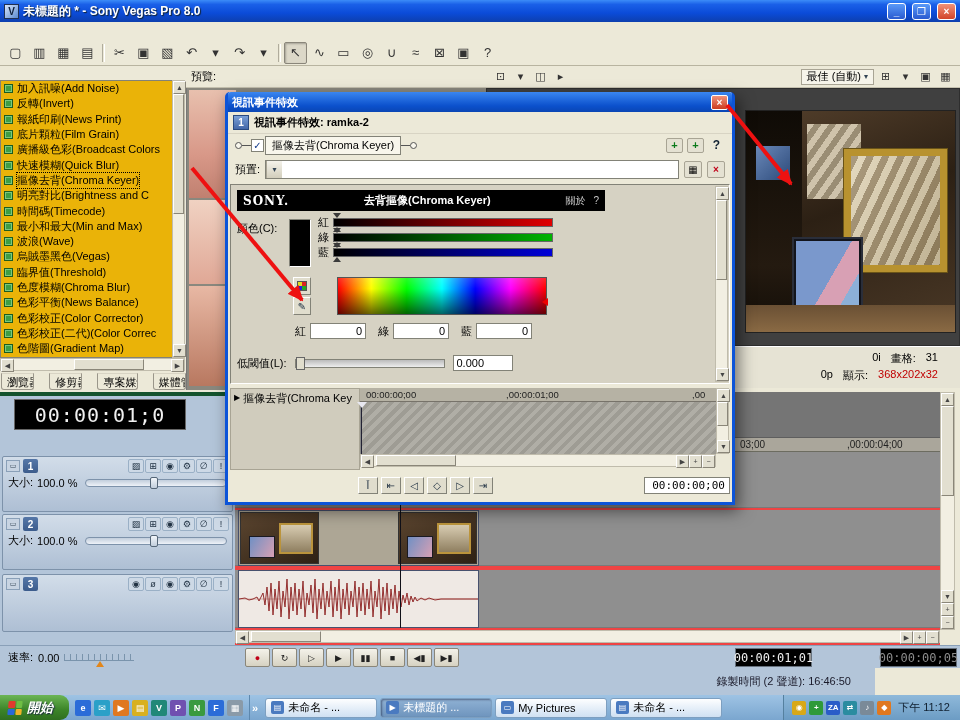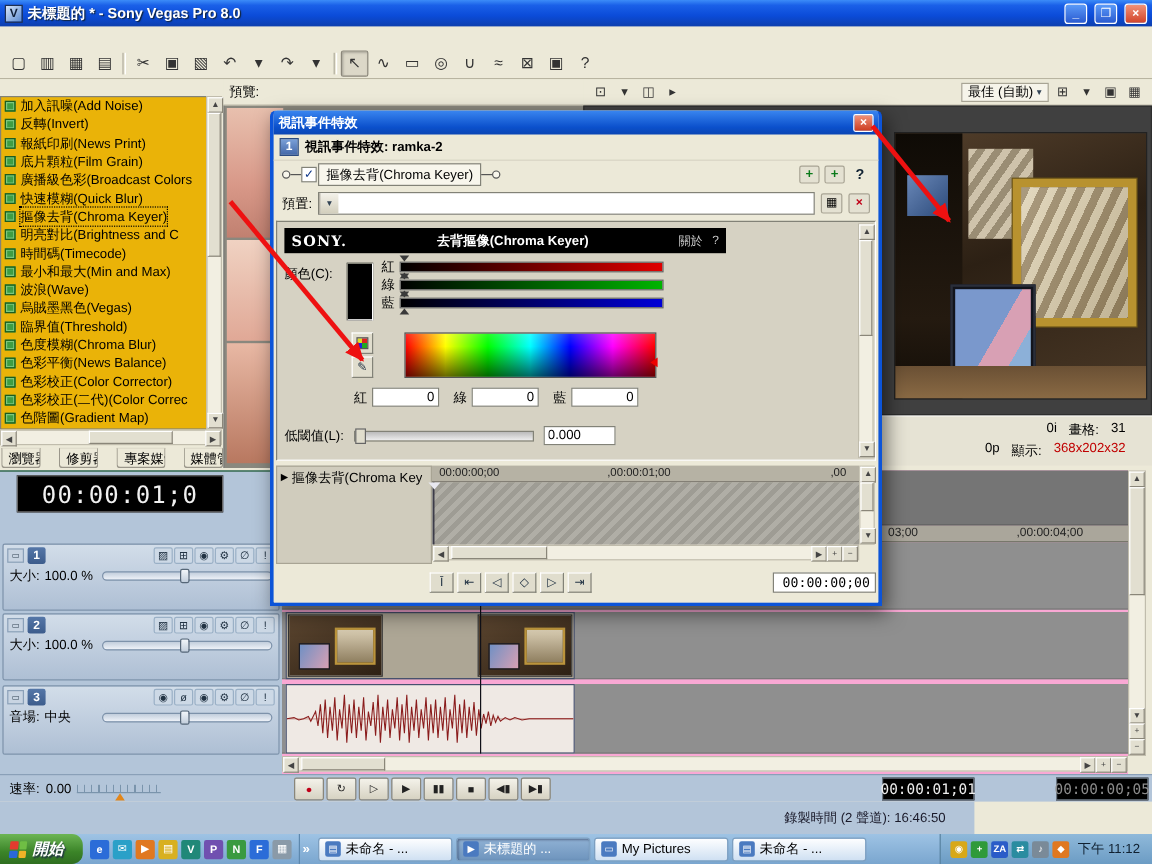--- a/index.html
+++ b/index.html
@@ -57,33 +57,33 @@
 .ptab{padding:1px 5px;background:#ece9d8;border:1px solid #9a968a;border-top-color:#d8d4c4;border-radius:0 0 3px 3px;white-space:nowrap;overflow:hidden}
 
 
 .vsb{display:flex;flex-direction:column;width:13px;background:#f2efe2;border:1px solid #c0bcac}
 .hsb{display:flex;flex-direction:row;height:13px;background:#f2efe2;border:1px solid #c0bcac}
 .sb-btn{flex:none;width:13px;height:13px;background:#e2dfd0;border:1px solid;border-color:#fff #8a8679 #8a8679 #fff;font-size:7px;display:flex;align-items:center;justify-content:center;color:#444}
 .sb-track{flex:1;position:relative}
 .sb-thumb{position:absolute;background:#e2dfd0;border:1px solid;border-color:#fff #8a8679 #8a8679 #fff}
 
 
-.tl-left{background:#b3c5d9;border-top:1px solid #14532d}
+.tl-left{background:#b3c5d9;border-top:4px solid #14532d}
 .big-time{position:absolute;left:14px;top:3px;width:172px;height:31px;background:#000;border:1px solid #666;color:#f0f0f0;font-size:20px;display:flex;align-items:center;justify-content:center;letter-spacing:1px}
 .track-header{position:absolute;left:2px;width:231px;background:linear-gradient(180deg,#d2dde9,#aebfd4);border:1px solid #7d92aa;border-radius:2px;padding:2px 3px;display:flex;flex-direction:column;gap:2px}
 .th-row{display:flex;align-items:center;gap:3px}
 .th-min{width:14px;height:12px;font-size:7px;display:flex;align-items:center;justify-content:center;background:#c8d4e2;border:1px solid #8aa0b8;color:#345}
 .th-num{width:15px;height:14px;background:linear-gradient(#5577a8,#3c5c8c);color:#fff;font-size:10px;font-weight:bold;display:flex;align-items:center;justify-content:center;border-radius:2px}
 .th-icons{margin-left:auto;display:flex;gap:1px}
 .th-ic{width:16px;height:14px;font-size:9px;display:flex;align-items:center;justify-content:center;background:#cdd9e6;border:1px solid #9ab0c6;color:#234;border-radius:2px}
 .th-ctl{display:flex;align-items:center;gap:4px;padding-left:2px}
 .th-val{min-width:44px}
 .th-slider{flex:1;height:8px;background:linear-gradient(#c2cedc,#eef2f8);border:1px solid #7d92aa;border-radius:4px;position:relative;margin-right:2px}
 .th-knob{position:absolute;left:46%;top:-3px;width:8px;height:12px;background:linear-gradient(#f2f6fa,#c2cedc);border:1px solid #556677;border-radius:2px}
-.tl-content{background:#f9a8d4}
+.tl-content{background:#ef4444}
 .marker-bar{position:absolute;left:0;top:0;width:705px;height:46px;background:#757575;border-bottom:1px solid #5e5e5e}
 .tl-ruler{position:absolute;left:0;top:46px;width:705px;height:14px;background:#aaa69b;border-bottom:1px solid #6c6c60;font-size:10px;color:#222}
 .tl-tick{position:absolute;top:1px;white-space:nowrap}
 .tl-ruler .tl-tick:nth-of-type(1){left:505px}
 .tl-ruler .tl-tick:nth-of-type(2){left:612px}
 .lane{position:absolute;left:0;width:705px;background:#8f8f8f;border-bottom:1px solid #7a7a7a}
 .clip{position:absolute;border:1px solid #47516e;background:#ada695}
 .thumb{position:absolute;top:1px;width:79px;height:52px;border:1px solid #333;overflow:hidden}
 .mini-scene{width:100%;height:100%;background:linear-gradient(150deg,#5c4630,#2e2114);position:relative}
 .mini-scene::before{content:"";position:absolute;right:6%;top:20%;width:40%;height:54%;border:2px solid #bb943c;background:linear-gradient(#d8ccb2,#8f7f60)}
@@ -463,27 +463,20 @@
         <span class="th-icons">
 
         <span class="th-ic">◉</span>
             <span class="th-ic">ø</span>
             <span class="th-ic">◉</span>
             <span class="th-ic">⚙</span>
             <span class="th-ic">∅</span>
             <span class="th-ic">!</span>
           </span>
       </div>
-      <div class="th-ctl">
-        <span>音場:</span>
-        <span class="th-val">中央</span>
-        <span class="th-slider">
-            <span class="th-knob"></span>
-          </span>
-      </div>
     </div>
   </div>
 
   <div class="abs tl-content" style="left:235px;top:392px;width:705px;height:253px">
     <div class="marker-bar"></div>
     <div class="tl-ruler">
 
     <span class="tl-tick">03;00</span>
         <span class="tl-tick">,00:00:04;00</span>
       </div>
@@ -546,21 +539,21 @@
         <span class="tr-btn">▶</span>
         <span class="tr-btn">▮▮</span>
         <span class="tr-btn">■</span>
         <span class="tr-btn">◀▮</span>
         <span class="tr-btn">▶▮</span>
       </div>
     <span class="time-box mono" style="left:735px;width:77px">00:00:01;01</span>
     <span class="time-box time-sec mono" style="left:880px;width:77px">00:00:00;05</span>
   </div>
 
-  <div class="abs statusbar" style="left:0;top:668px;width:812px;height:27px">
+  <div class="abs statusbar" style="left:0;top:668px;width:875px;height:27px">
     <span>錄製時間 (2 聲道): 16:46:50</span>
   </div>
 
   <div class="abs taskbar" style="left:0;top:695px;width:960px;height:25px">
     <div class="start-btn">
       <span class="win-logo">
           <span class="wl1"></span>
           <span class="wl2"></span>
           <span class="wl3"></span>
           <span class="wl4"></span>

